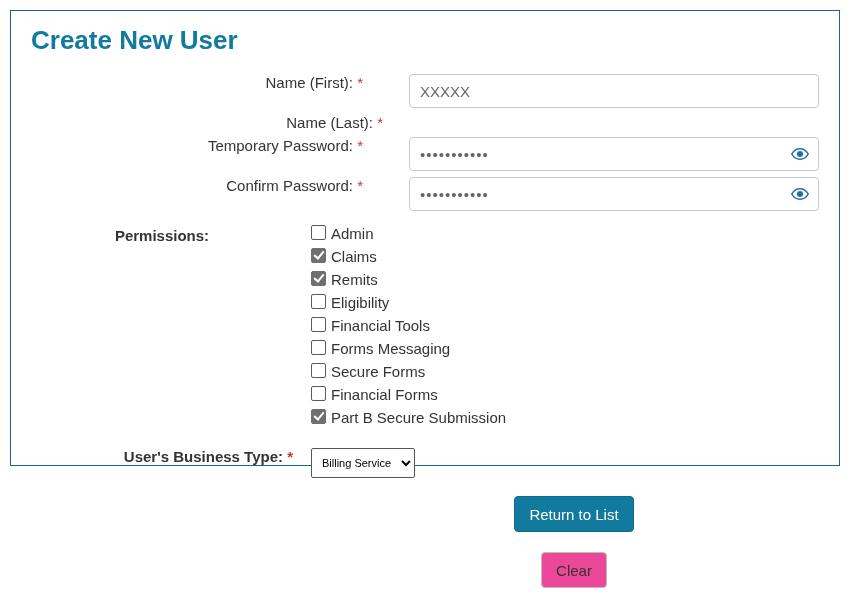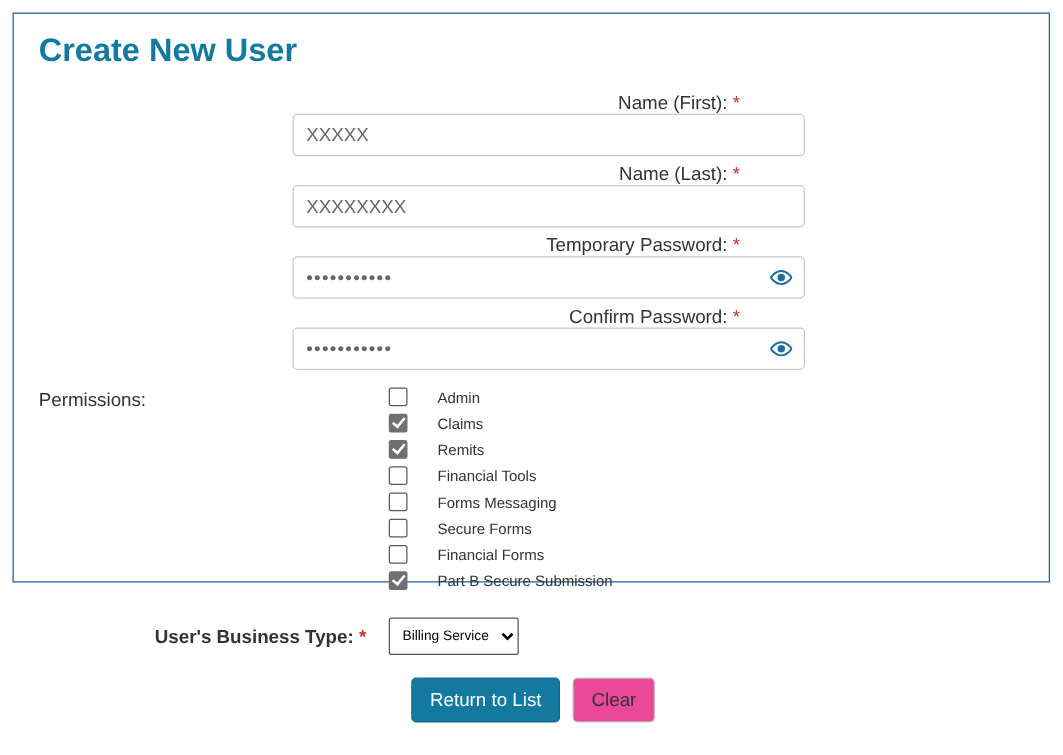--- a/index.html
+++ b/index.html
@@ -19,23 +19,21 @@
     height: 456px;
   }
   h1.title {
     color: #117a9e;
     font-size: 26px;
     font-weight: 600;
     margin: 0 0 18px 0;
   }
   .form-row {
     display: flex;
-    align-items: center;
     margin-bottom: 6px;
-    flex-direction: column;
   }
   .label-col {
     width: 370px;
     text-align: right;
     padding-right: 18px;
     font-size: 15px;
     color: #333;
   }
   .req { color: #c0392b; }
   .field-col {
@@ -70,35 +68,35 @@
   }
   .eye-icon svg { width:18px; height:18px; display:block; }
 
   .perm-block { margin-top: 14px; }
   .perm-row {
     display: flex;
     align-items: flex-start;
   }
   .perm-label {
     width: 280px;
-    text-align: left;
+    text-align: center;
     padding-right: 18px;
-    font-weight: 400;
+    font-weight: 700;
     padding-top: 2px;
   }
   .perm-list {
     display: flex;
     flex-direction: column;
     gap: 6px;
   }
   .perm-item {
     display: flex;
-    align-items: flex-end;
-    gap: 24px;
-    font-size: 12px;
+    align-items: flex-start;
+    gap: 5px;
+    font-size: 15px;
   }
   .cb {
     appearance: none;
     width: 15px; height: 15px;
     border: 1px solid #5a5a5a;
     border-radius: 2px;
     background: #fff;
     position: relative;
     cursor: pointer;
   }
@@ -109,42 +107,43 @@
   .cb.checked::after {
     content: "";
     position: absolute;
     left: 4px; top: 0px;
     width: 4px; height: 8px;
     border: solid #fff;
     border-width: 0 2px 2px 0;
     transform: rotate(40deg);
   }
 
-  .biz-row { margin-top: 22px; display:flex; align-items:center; }
+  .biz-row { margin-top: 22px; display:flex; }
   .biz-label {
     width: 280px;
     text-align: right;
     padding-right: 18px;
     font-weight: 700;
   }
   .select {
     height: 30px;
     border: 1px solid #555;
     border-radius: 2px;
     padding: 2px 6px;
     font-size: 11px;
     background: #fff;
   }
 
   .btn-row {
     margin-top: 18px;
     display: flex;
     align-items: center;
-    gap: 10px;
+    gap: 20px;
     margin-left: 298px;
+    flex-direction: column;
   }
   .btn {
     height: 36px;
     padding: 0 14px;
     border-radius: 4px;
     font-size: 15px;
     cursor: pointer;
     display: inline-flex;
     align-items: center;
     justify-content: center;
@@ -180,23 +179,20 @@
     </div>
     <div class="field-col">
       <input class="text-input" value="XXXXX" style="">
     </div>
   </div>
 
   <div class="form-row">
     <div class="label-col">
       <span>Name (Last):</span>
       <span class="req">*</span>
-    </div>
-    <div class="field-col">
-      <input class="text-input" value="XXXXXXXX" style="">
     </div>
   </div>
 
   <div class="form-row">
     <div class="label-col">
       <span>Temporary Password:</span>
       <span class="req">*</span>
     </div>
     <div class="field-col">
       <div class="pw-wrap">
@@ -240,20 +236,24 @@
           <label class="perm-item">
             <span class="cb checked"></span>
             <span>Claims</span>
           </label>
           <label class="perm-item">
             <span class="cb checked"></span>
             <span>Remits</span>
           </label>
           <label class="perm-item">
             <span class="cb"></span>
+            <span>Eligibility</span>
+          </label>
+          <label class="perm-item">
+            <span class="cb"></span>
             <span>Financial Tools</span>
           </label>
           <label class="perm-item">
             <span class="cb"></span>
             <span>Forms Messaging</span>
           </label>
           <label class="perm-item">
             <span class="cb"></span>
             <span>Secure Forms</span>
           </label>

